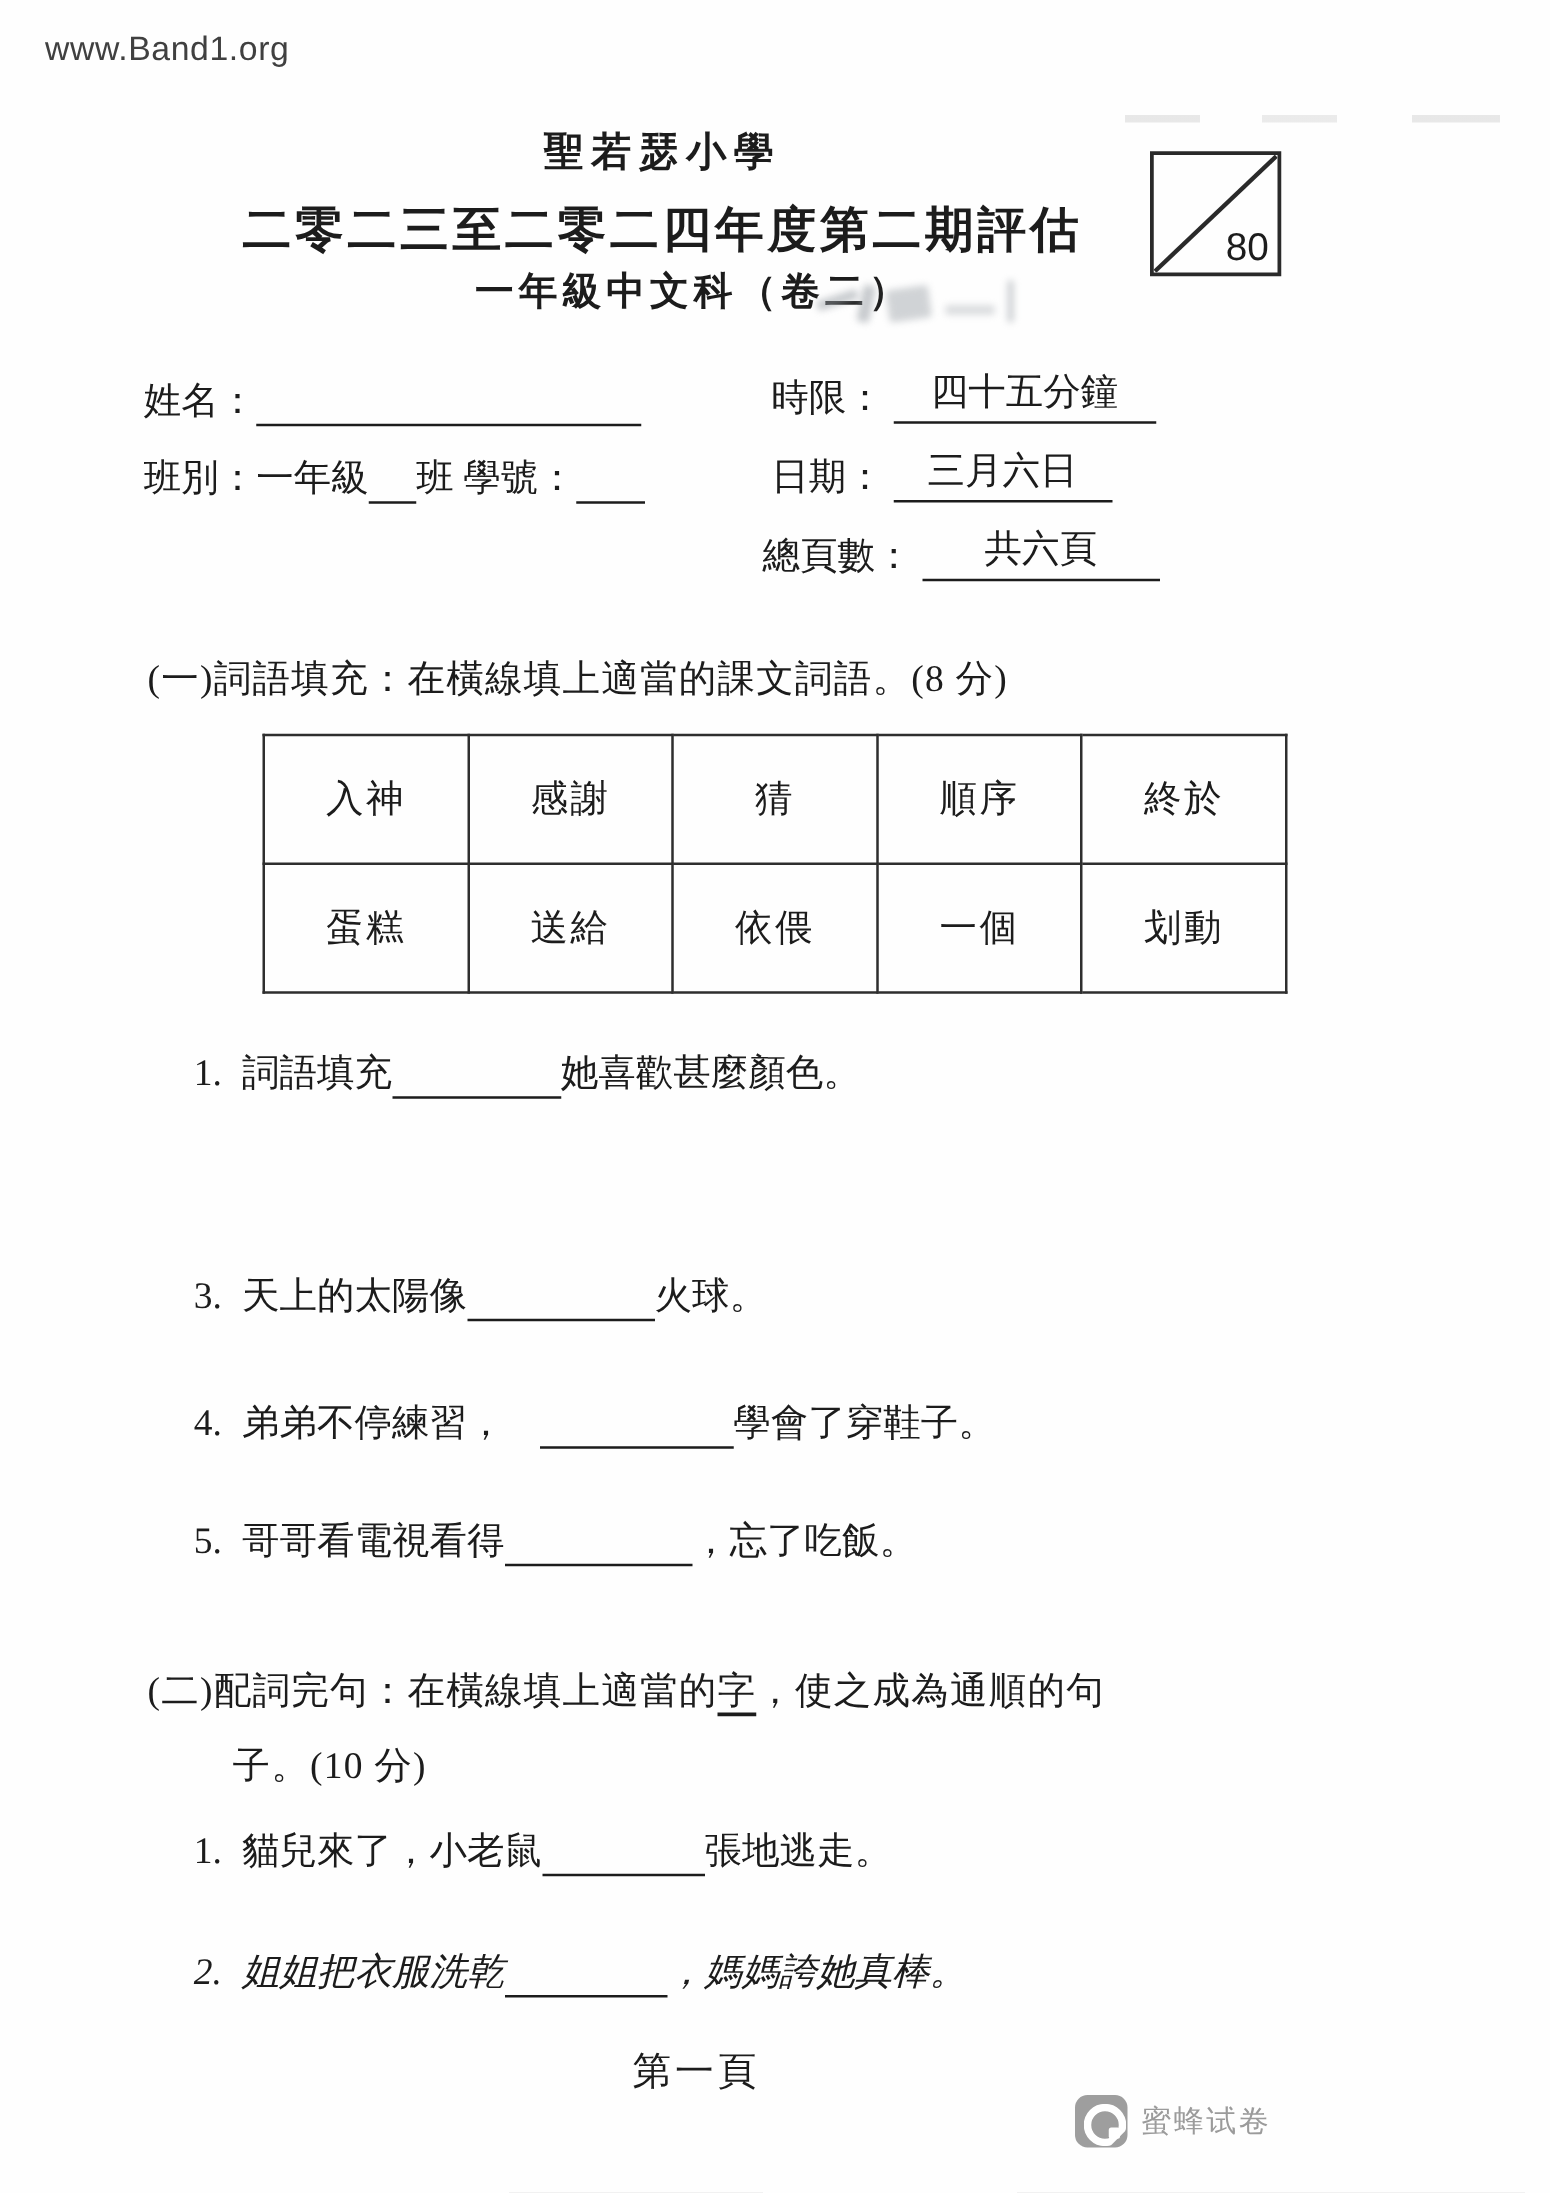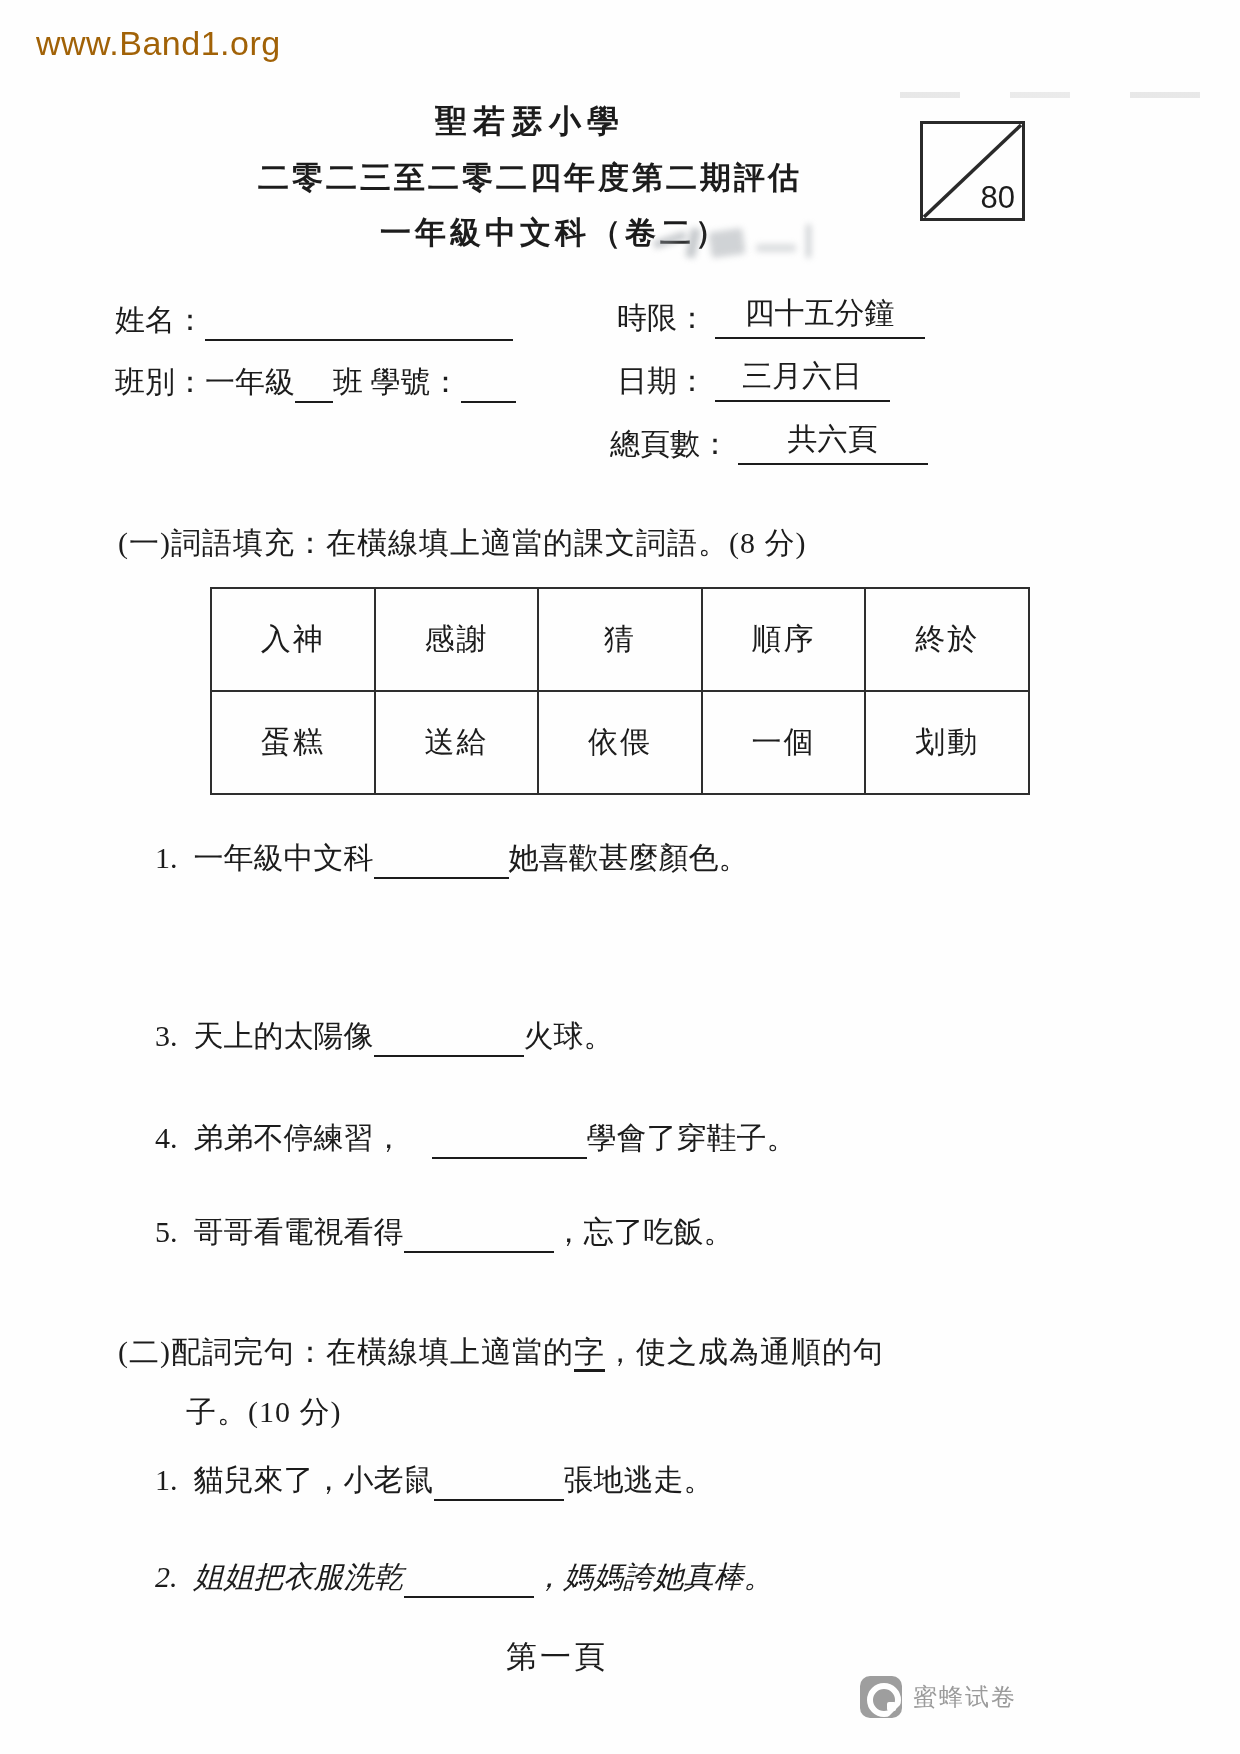--- a/index.html
+++ b/index.html
@@ -10,26 +10,26 @@
     margin: 0 auto;
     background: #fefefe;
     color: #1c1c1c;
     font-family: "Liberation Serif", "DejaVu Serif", serif;
     overflow: hidden;
   }
   .abs { position: absolute; }
   .watermark {
     left: 36px; top: 24px;
     font-family: "Liberation Sans", "DejaVu Sans", sans-serif;
-    font-size: 34px; color: #a16207; letter-spacing: 0.5px;
+    font-size: 27px; color: #404040; letter-spacing: 0.5px;
   }
   .title-block { left: 0; top: 0; width: 1060px; text-align: center; }
   .title-line { position: absolute; width: 100%; font-weight: bold; }
   .t-school  { top: 100px; font-size: 32px; letter-spacing: 6px; }
-  .t-year    { top: 157px; font-size: 31px; letter-spacing: 3px; }
+  .t-year    { top: 157px; font-size: 39px; letter-spacing: 3px; }
   .t-subject { top: 212px; font-size: 31px; letter-spacing: 4px; padding-left: 50px; box-sizing: border-box; }
   .scan-artifact {
     top: 92px; left: 900px; width: 300px; height: 6px;
     background: linear-gradient(90deg, #d9d9d9 0 60px, transparent 60px 110px, #dedede 110px 170px, transparent 170px 230px, #d9d9d9 230px 100%);
     opacity: .6;
   }
   .smudge { left: 648px; top: 222px; width: 170px; height: 48px; }
   .smudge span {
     position: absolute; display: block; background: #9aa0a6;
     filter: blur(3px); opacity: .55; border-radius: 3px;
@@ -166,21 +166,21 @@
       <td>蛋糕</td>
       <td>送給</td>
       <td>依偎</td>
       <td>一個</td>
       <td>划動</td>
     </tr>
   </tbody>
     </table>
 
   <div class="abs question" style="left:155px; top:838px;">
-    <span class="q-num">1.</span><span>一年級中文科</span><span class="blank w135"></span><span>她喜歡甚麼顏色。</span>
+    <span class="q-num">1.</span><span>詞語填充</span><span class="blank w135"></span><span>她喜歡甚麼顏色。</span>
   </div>
 
 
   <div class="abs question" style="left:155px; top:1016px;">
     <span class="q-num">3.</span><span>天上的太陽像</span><span class="blank w150"></span><span>火球。</span>
   </div>
 
   <div class="abs question" style="left:155px; top:1118px;">
     <span class="q-num">4.</span><span>弟弟不停練習，</span><span class="blank w155 gap-left"></span><span>學會了穿鞋子。</span>
   </div>

